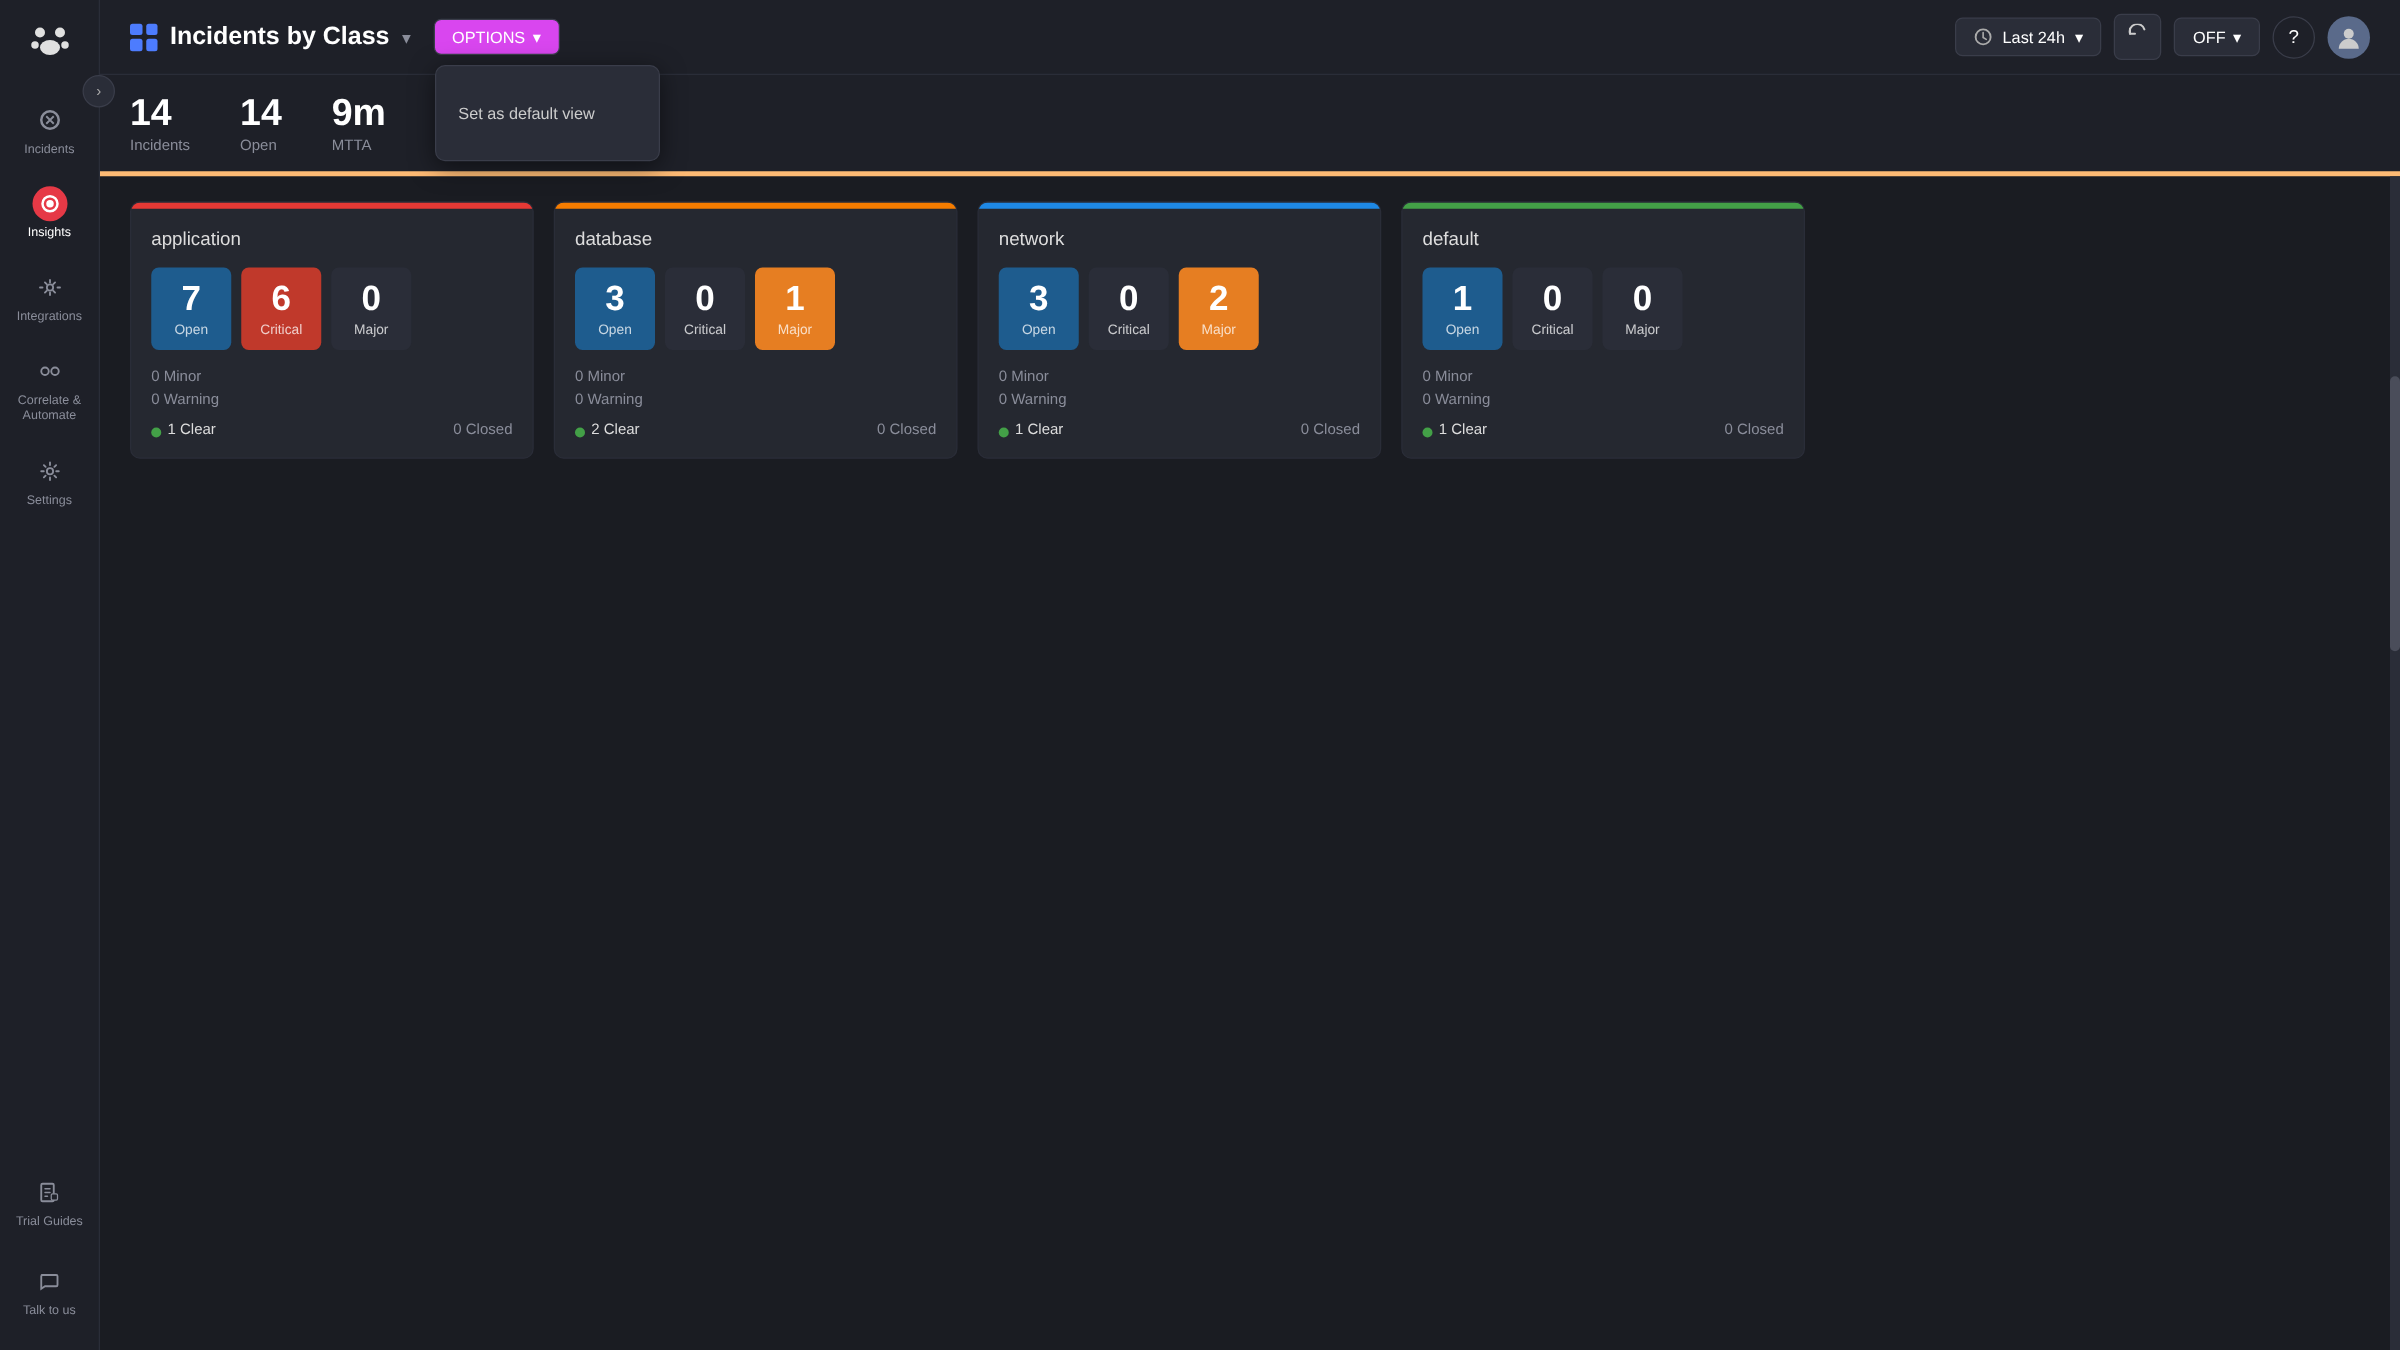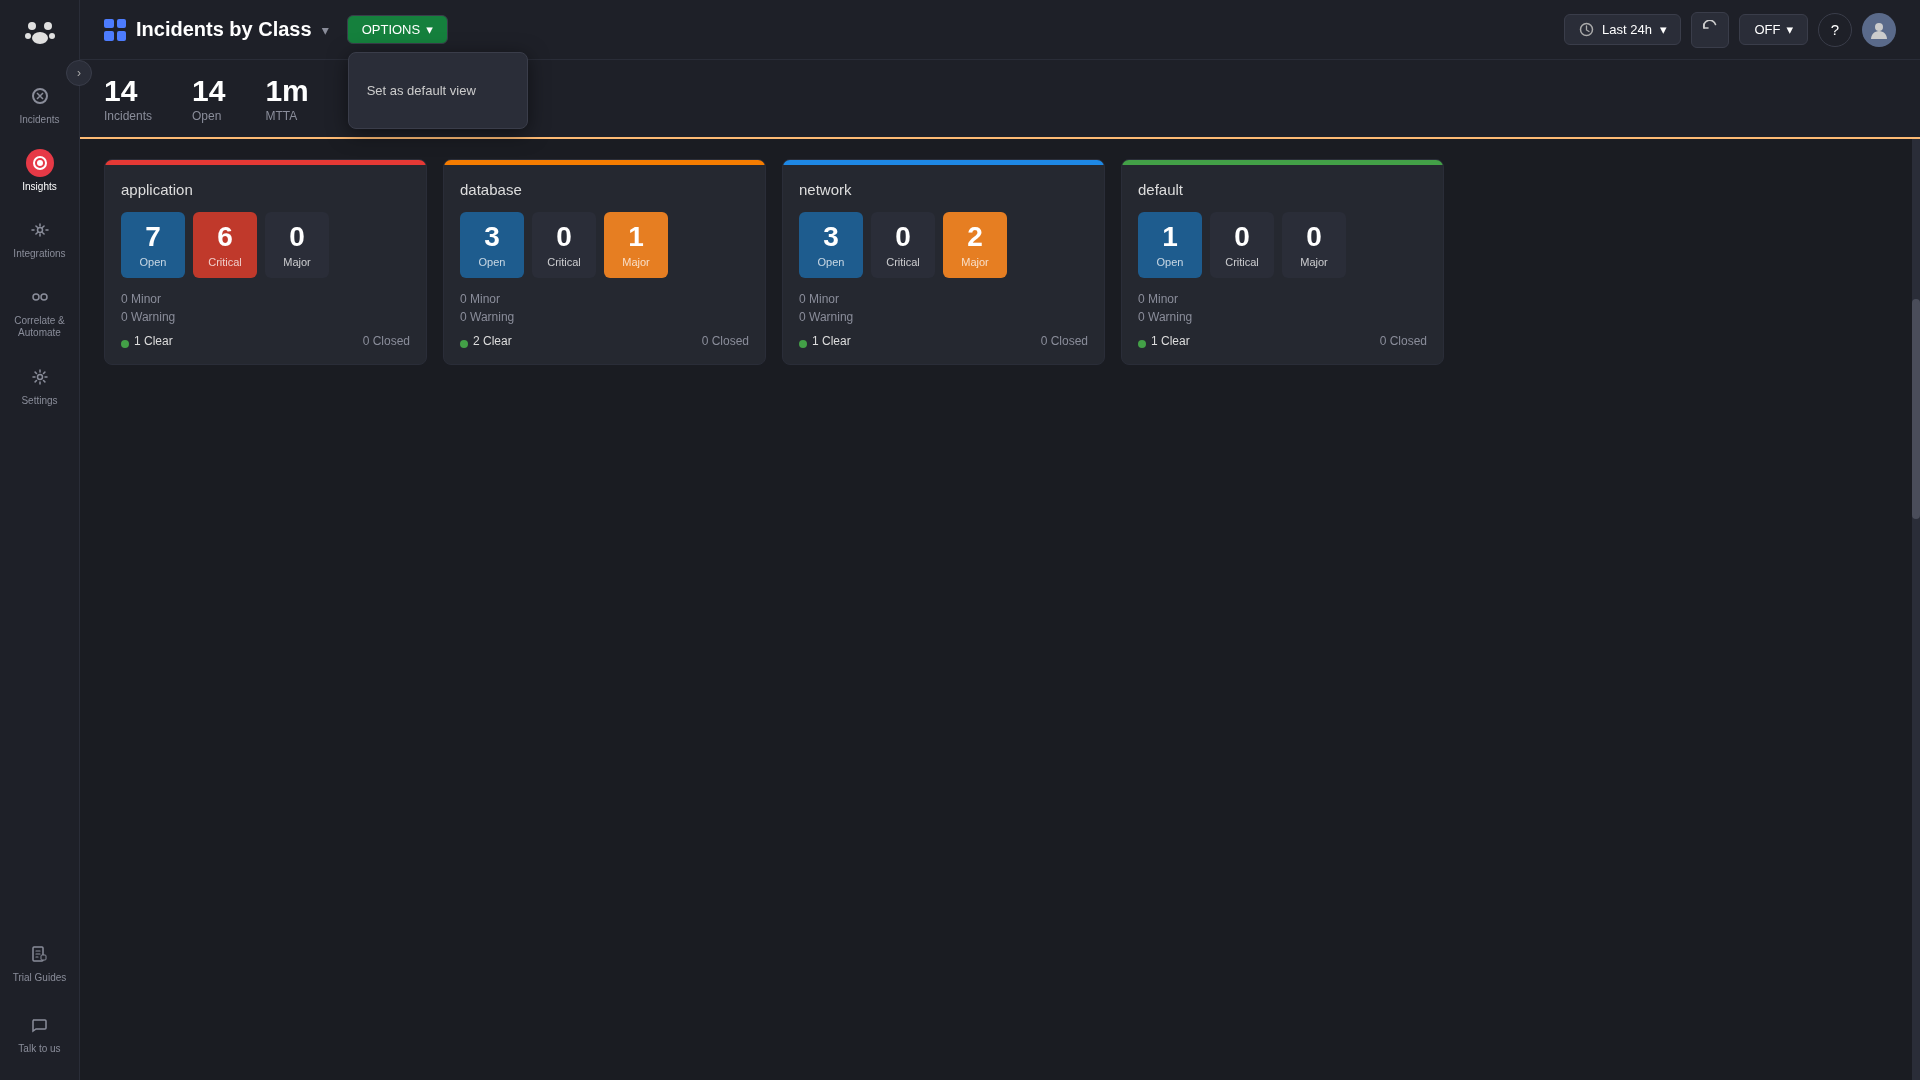--- a/index.html
+++ b/index.html
@@ -127,21 +127,21 @@
       font-size: 20px;
       font-weight: 600;
       color: #fff;
     }
     .header-dropdown-arrow {
       color: #8a8d9a;
       font-size: 14px;
       cursor: pointer;
     }
     .options-btn {
-      background: #15803d;
+      background: #d946ef;
       border: 1px solid #3a3d4a;
       color: #fff;
       padding: 6px 14px;
       border-radius: 6px;
       cursor: pointer;
       display: flex;
       align-items: center;
       gap: 6px;
       font-size: 13px;
       position: relative;
@@ -213,21 +213,21 @@
       overflow: hidden;
     }
 
     
     .stats-bar {
       display: flex;
       align-items: center;
       padding: 14px 24px;
       gap: 40px;
       background: #1e2028;
-      border-bottom: 2px solid #fdba74;
+      border-bottom: 4px solid #fdba74;
     }
     .stat-item {
       display: flex;
       flex-direction: column;
       align-items: flex-start;
     }
     .stat-value {
       font-size: 30px;
       font-weight: 700;
       color: #fff;
@@ -525,21 +525,21 @@
   <div class="stats-bar">
     <div class="stat-item">
       <span class="stat-value">14</span>
       <span class="stat-label">Incidents</span>
     </div>
     <div class="stat-item">
       <span class="stat-value">14</span>
       <span class="stat-label">Open</span>
     </div>
     <div class="stat-item">
-      <span class="stat-value">1m</span>
+      <span class="stat-value">9m</span>
       <span class="stat-label">MTTA</span>
     </div>
     <div class="stat-item">
       <span class="stat-value">5</span>
       <span class="stat-label">M...</span>
     </div>
   </div>
 
   <div class="content">
     <div class="cards-grid" id="cards-container">

